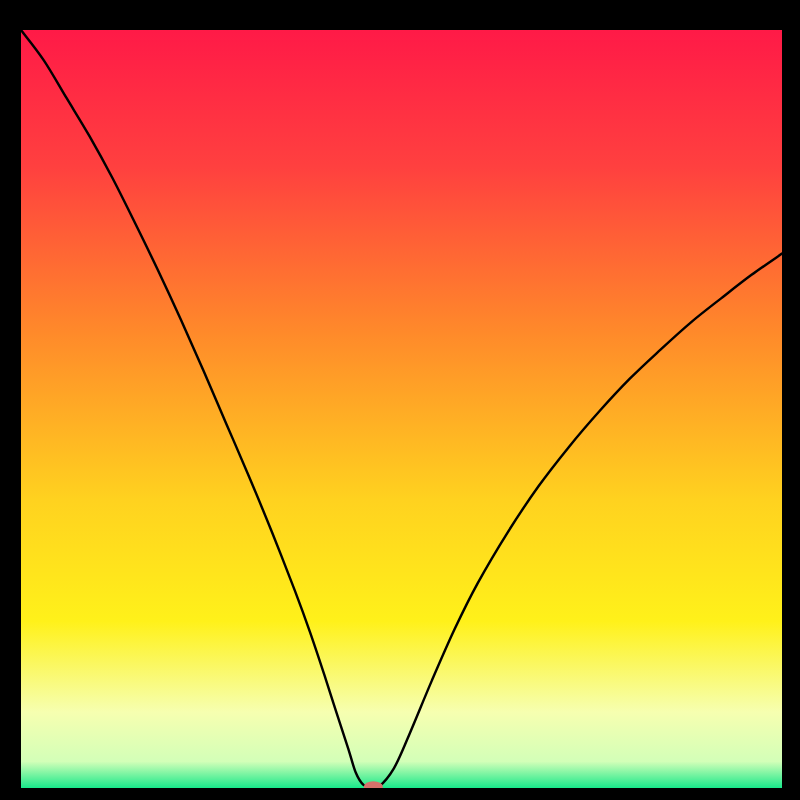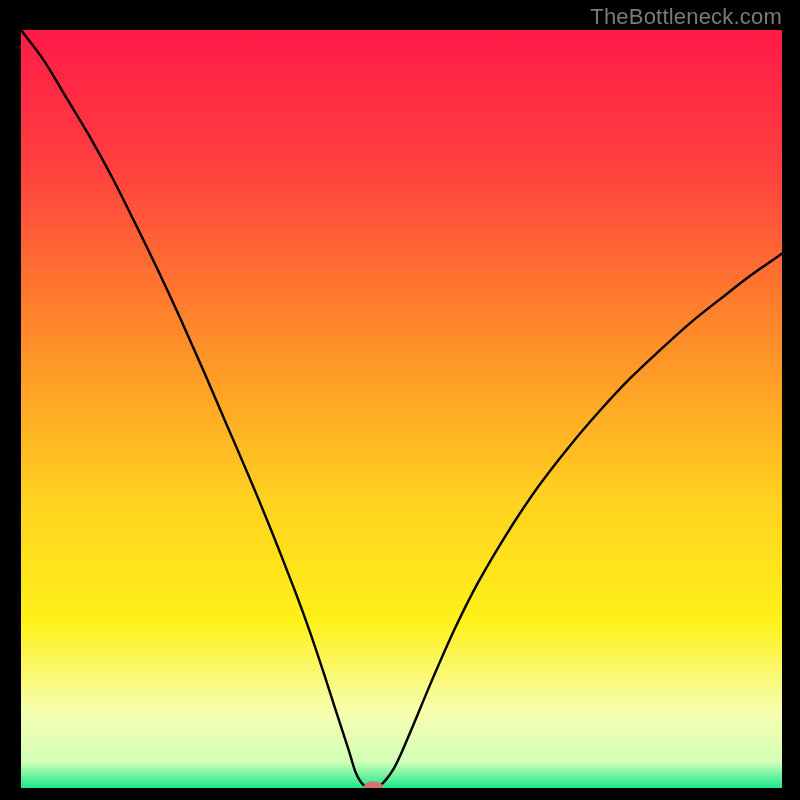--- a/index.html
+++ b/index.html
@@ -37,21 +37,20 @@
   .plot svg {
     display: block;
     width: 100%;
     height: 100%;
   }
 </style>
 </head>
 <body>
 
 <div class="frame">
-  <div class="watermark">TheBottleneck.com</div>
 
   <div class="plot">
     <svg id="plot-svg" viewBox="0 0 100 100" preserveAspectRatio="none">
       <defs>
         <linearGradient id="bg-grad" x1="0" y1="0" x2="0" y2="1">
             <stop offset="0%" stop-color="#ff1a47"></stop>
             <stop offset="18%" stop-color="#ff403f"></stop>
             <stop offset="40%" stop-color="#ff8a2a"></stop>
             <stop offset="62%" stop-color="#ffd21f"></stop>
             <stop offset="78%" stop-color="#fff11a"></stop>

